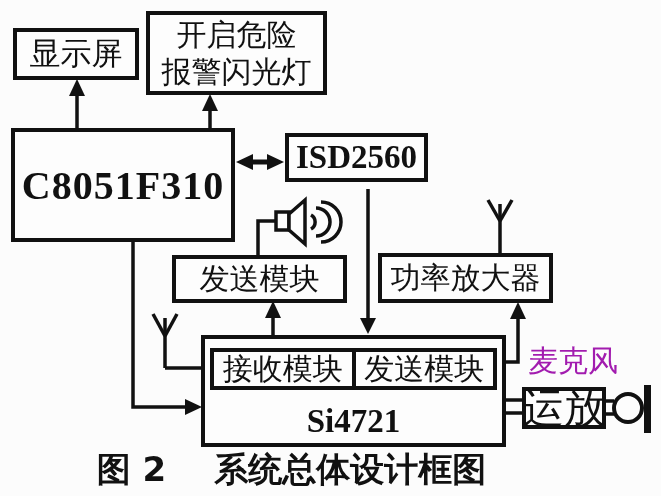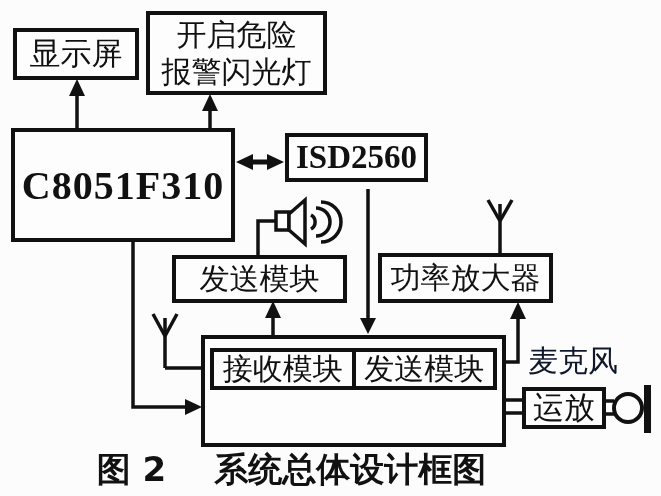--- a/index.html
+++ b/index.html
@@ -41,24 +41,24 @@
   .si-cell{
     flex:1;display:flex;align-items:center;justify-content:center;
     font-size:30px;color:#111;white-space:nowrap;
   }
   .si-cell.tx{border-left:4px solid #111;font-family:Liberation Serif, serif;}
   .si-label{
     position:absolute;left:0;bottom:0;width:100%;height:44px;
     display:flex;align-items:center;justify-content:center;
     font-size:33px;font-weight:bold;color:#111;
   }
-  .box-opamp{left:522px;top:387px;width:84px;height:42px;font-size:31px;}
+  .box-opamp{left:522px;top:387px;width:84px;height:42px;font-size:41px;}
   .mic-label{
     position:absolute;left:528px;top:341px;
-    font-size:30px;color:#0f172a;white-space:nowrap;
+    font-size:30px;color:#a21caf;white-space:nowrap;
     font-family:"Liberation Serif", serif;
   }
   .caption{
     position:absolute;left:0;top:447px;width:583px;
     text-align:center;
     font-family:"DejaVu Sans", sans-serif;
     font-weight:bold;font-size:34px;color:#111;
     white-space:nowrap;
   }
   .caption .gap{display:inline-block;width:48px;}
@@ -179,20 +179,23 @@
 
   <div class="box box-siouter">
     <div class="si-modules">
       <div class="si-cell rx">
         <span>接收模块</span>
       </div>
       <div class="si-cell tx">
         <span>发送模块</span>
       </div>
     </div>
+    <div class="si-label">
+      <span>Si4721</span>
+    </div>
   </div>
 
   <div class="box box-opamp">
     <span>运放</span>
   </div>
 
   <div class="mic-label">麦克风</div>
 
   <div class="caption">
     <span>图 2</span><span class="gap"></span><span>系统总体设计框图</span>

